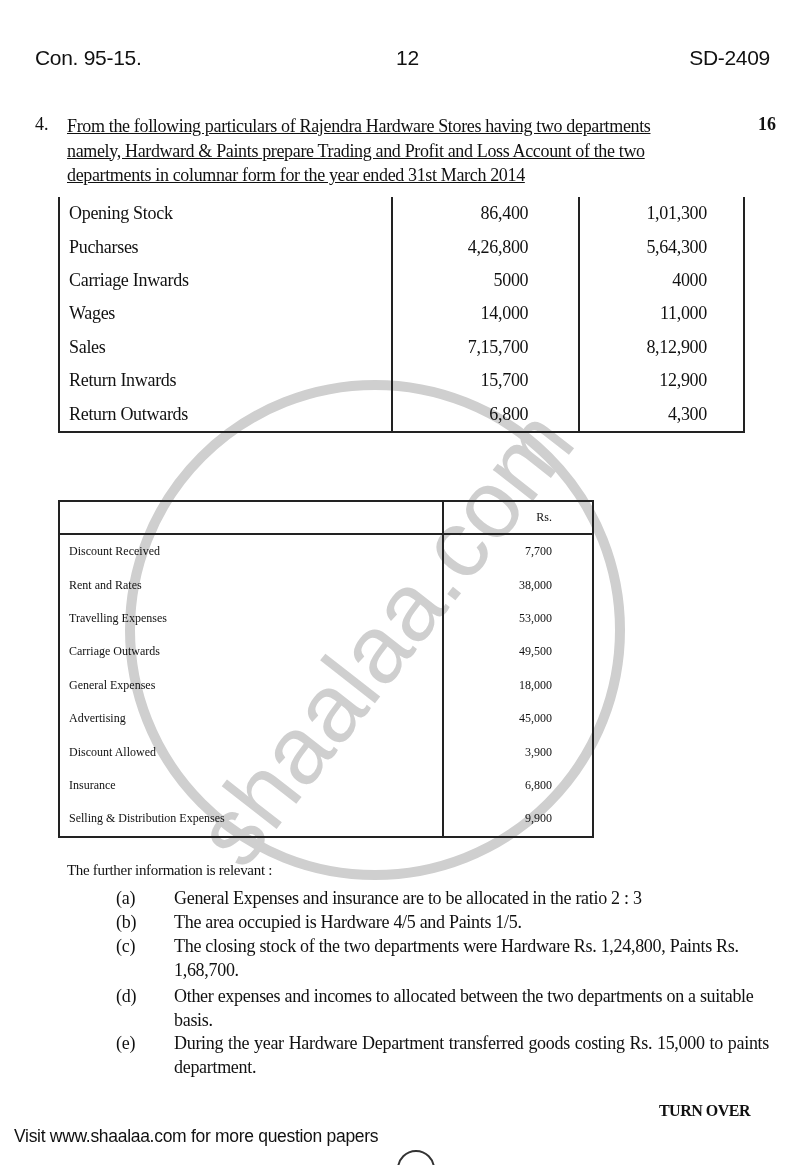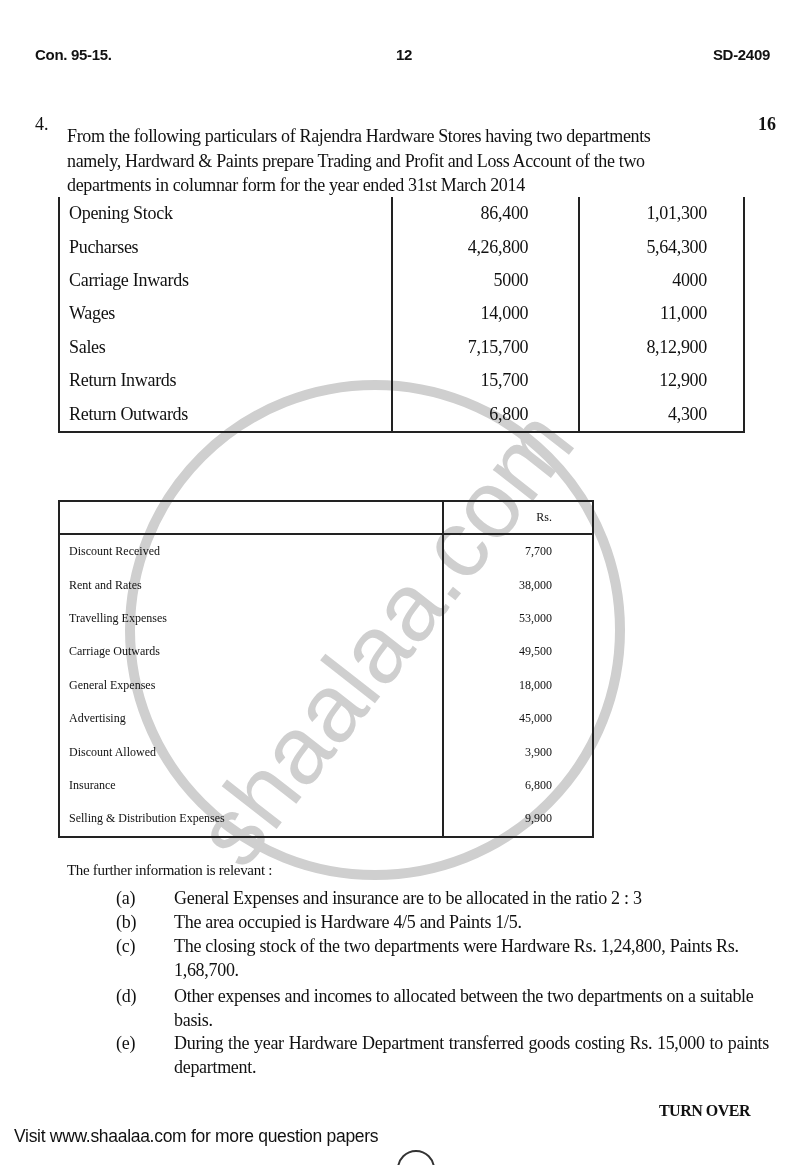--- a/index.html
+++ b/index.html
@@ -1,20 +1,20 @@
 <!DOCTYPE html>
 <html><head>
 <meta charset="utf-8">
 <style>
   html, body { margin: 0; padding: 0; background: #ffffff; }
   body { width: 800px; height: 1165px; position: relative; overflow: hidden; color: #111; font-family: "Liberation Serif", serif; }
   .abs { position: absolute; }
-  .hdr { font-family: "Liberation Sans", sans-serif; font-weight: bold; font-size: 15px; letter-spacing: -0.3px; top: 46px; }
+  .hdr { font-family: "Liberation Sans", sans-serif; font-weight: normal; font-size: 21px; letter-spacing: -0.3px; top: 46px; }
   .q-num { left: 35px; top: 114px; font-size: 18px; }
-  .q-text { left: 67px; top: 124px; width: 680px; font-size: 18px; line-height: 24.5px; letter-spacing: -0.35px; }
+  .q-text { left: 67px; top: 114px; width: 680px; font-size: 18px; line-height: 24.5px; letter-spacing: -0.35px; text-decoration: underline; }
   .marks { left: 758px; top: 114px; font-size: 18px; font-weight: bold; }
 
   table.t { position: absolute; border-collapse: collapse; font-size: 18px; letter-spacing: -0.3px; }
   table.t td, table.t th { border-left: 2px solid #222; border-right: 2px solid #222; padding: 0; font-weight: normal; }
   table.t tr.head th { border-top: 2px solid #222; border-bottom: 2px solid #222; height: 31px; }
   table.t tr:last-child td { border-bottom: 2px solid #222; }
   table.t td { height: 33.4px; }
   .lbl { text-align: left; padding-left: 9px !important; }
   .num { text-align: right; }
 

